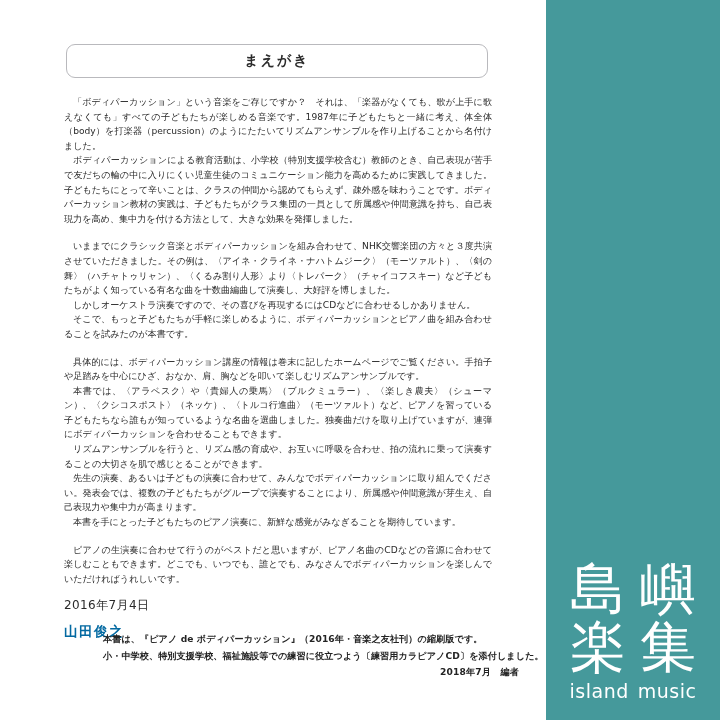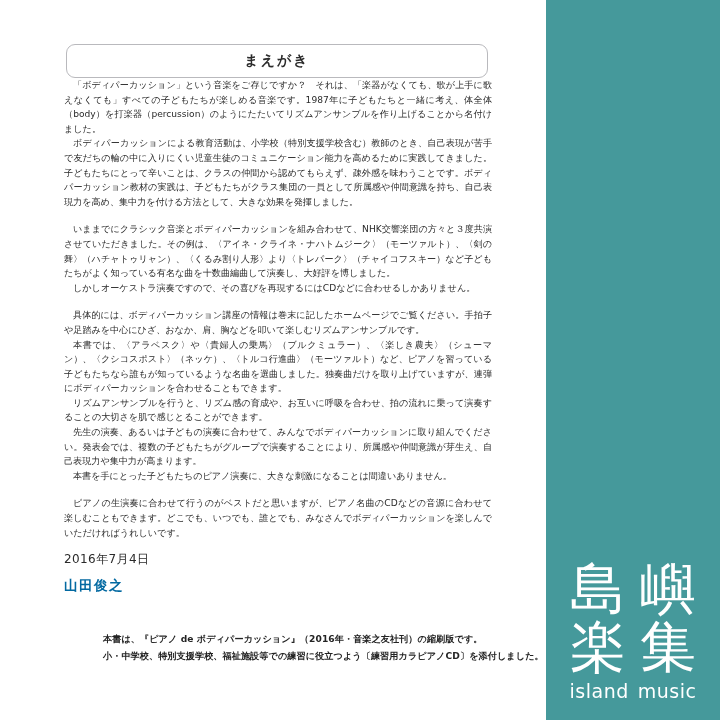--- a/index.html
+++ b/index.html
@@ -90,20 +90,21 @@
     margin: 0 0 0 2px;
   }
   .title-text {
     font-size: 14px;
     font-weight: bold;
     color: #2b2b2b;
     letter-spacing: 2px;
   }
 
   .body-block {
+    margin-top: 17px;
     width: 428px;
   }
   .para {
     margin: 0;
     font-size: 9.1px;
     line-height: 14.6px;
     color: #2a2a2a;
     text-align: justify;
     text-justify: inter-character;
     text-indent: 9px;
@@ -166,41 +167,43 @@
 
     <div class="body-block">
 
       <p class="para">「ボディパーカッション」という音楽をご存じですか？　それは、「楽器がなくても、歌が上手に歌えなくても」すべての子どもたちが楽しめる音楽です。1987年に子どもたちと一緒に考え、体全体（body）を打楽器（percussion）のようにたたいてリズムアンサンブルを作り上げることから名付けました。</p>
       <p class="para">ボディパーカッションによる教育活動は、小学校（特別支援学校含む）教師のとき、自己表現が苦手で友だちの輪の中に入りにくい児童生徒のコミュニケーション能力を高めるために実践してきました。子どもたちにとって辛いことは、クラスの仲間から認めてもらえず、疎外感を味わうことです。ボディパーカッション教材の実践は、子どもたちがクラス集団の一員として所属感や仲間意識を持ち、自己表現力を高め、集中力を付ける方法として、大きな効果を発揮しました。</p>
 
       <div class="block-gap"></div>
 
       <p class="para">いままでにクラシック音楽とボディパーカッションを組み合わせて、NHK交響楽団の方々と３度共演させていただきました。その例は、〈アイネ・クライネ・ナハトムジーク〉（モーツァルト）、〈剣の舞〉（ハチャトゥリャン）、〈くるみ割り人形〉より〈トレパーク〉（チャイコフスキー）など子どもたちがよく知っている有名な曲を十数曲編曲して演奏し、大好評を博しました。</p>
       <p class="para">しかしオーケストラ演奏ですので、その喜びを再現するにはCDなどに合わせるしかありません。</p>
+      <p class="para">そこで、もっと子どもたちが手軽に楽しめるように、ボディパーカッションとピアノ曲を組み合わせることを試みたのが本書です。</p>
 
       <div class="block-gap"></div>
 
       <p class="para">具体的には、ボディパーカッション講座の情報は巻末に記したホームページでご覧ください。手拍子や足踏みを中心にひざ、おなか、肩、胸などを叩いて楽しむリズムアンサンブルです。</p>
       <p class="para">本書では、〈アラベスク〉や〈貴婦人の乗馬〉（ブルクミュラー）、〈楽しき農夫〉（シューマン）、〈クシコスポスト〉（ネッケ）、〈トルコ行進曲〉（モーツァルト）など、ピアノを習っている子どもたちなら誰もが知っているような名曲を選曲しました。独奏曲だけを取り上げていますが、連弾にボディパーカッションを合わせることもできます。</p>
       <p class="para">リズムアンサンブルを行うと、リズム感の育成や、お互いに呼吸を合わせ、拍の流れに乗って演奏することの大切さを肌で感じとることができます。</p>
       <p class="para">先生の演奏、あるいは子どもの演奏に合わせて、みんなでボディパーカッションに取り組んでください。発表会では、複数の子どもたちがグループで演奏することにより、所属感や仲間意識が芽生え、自己表現力や集中力が高まります。</p>
-      <p class="para">本書を手にとった子どもたちのピアノ演奏に、大きな刺激になることは間違いありません。</p>
+      <p class="para">本書を手にとった子どもたちのピアノ演奏に、新鮮な感覚がみなぎることを期待しています。</p>
 
       <div class="block-gap"></div>
 
       <p class="para">ピアノの生演奏に合わせて行うのがベストだと思いますが、ピアノ名曲のCDなどの音源に合わせて楽しむこともできます。どこでも、いつでも、誰とでも、みなさんでボディパーカッションを楽しんでいただければうれしいです。</p>
 
       <div class="sign-date">2016年7月4日</div>
       <div class="sign-name">山田俊之</div>
     </div>
   </div>
 
   <div class="footnote">
     <p class="footnote-line">本書は、『ピアノ de ボディパーカッション』（2016年・音楽之友社刊）の縮刷版です。</p>
     <p class="footnote-line">小・中学校、特別支援学校、福祉施設等での練習に役立つよう〔練習用カラピアノCD〕を添付しました。</p>
+    <p class="footnote-sign">2018年7月　編者</p>
   </div>
 
   <div class="brand-panel">
     <div class="brand-logo">
       <div class="logo-grid">
         <div class="logo-char">島</div>
         <div class="logo-char">嶼</div>
         <div class="logo-char">楽</div>
         <div class="logo-char">集</div>
       </div>

